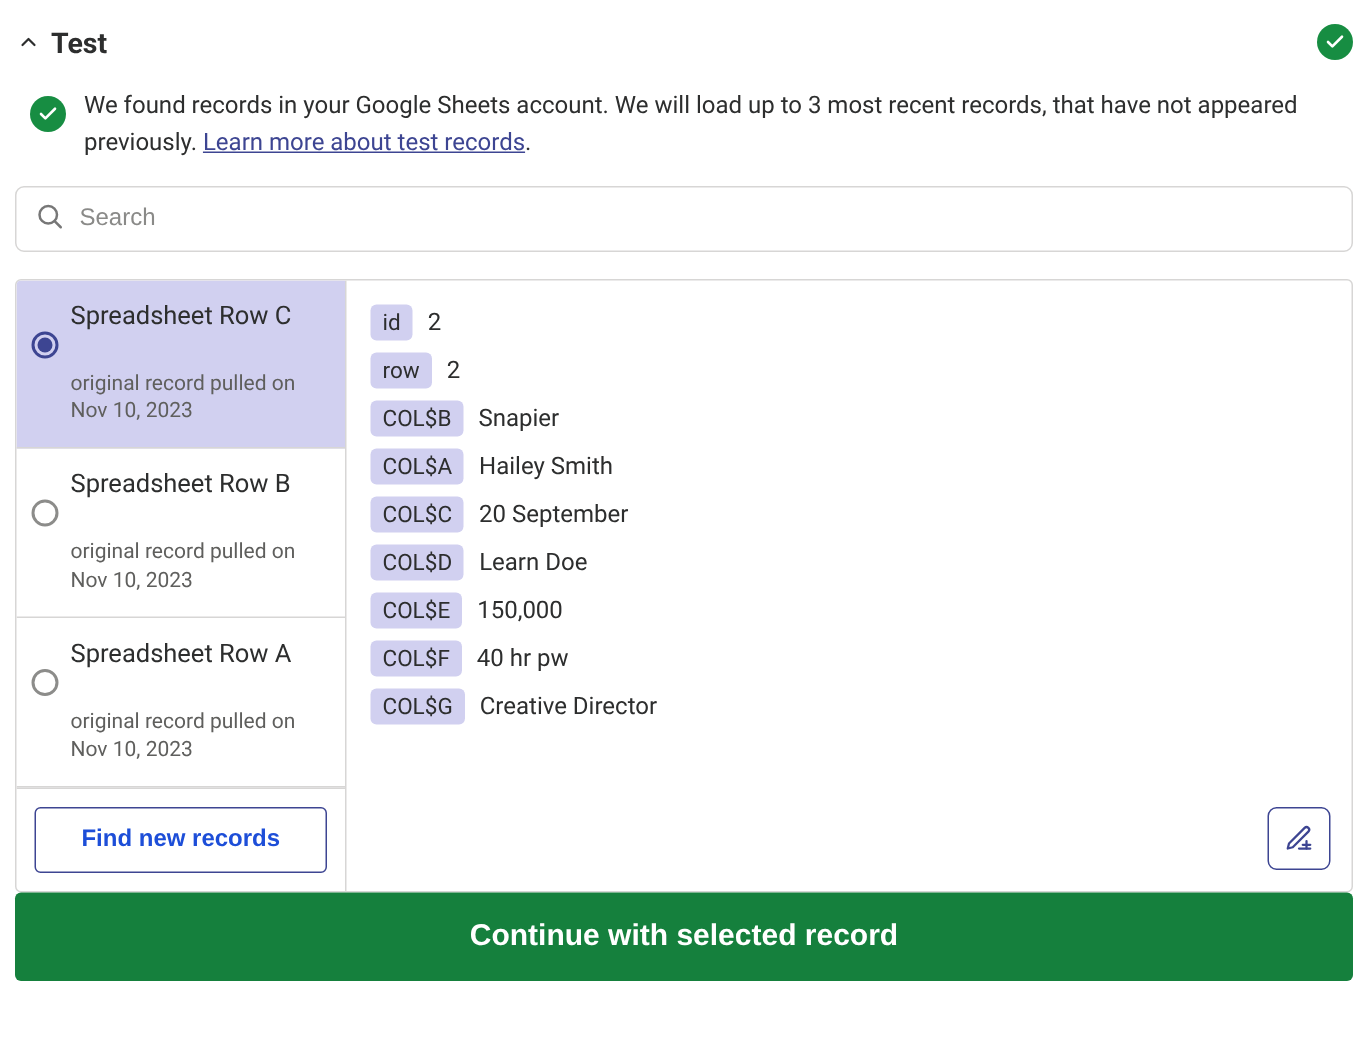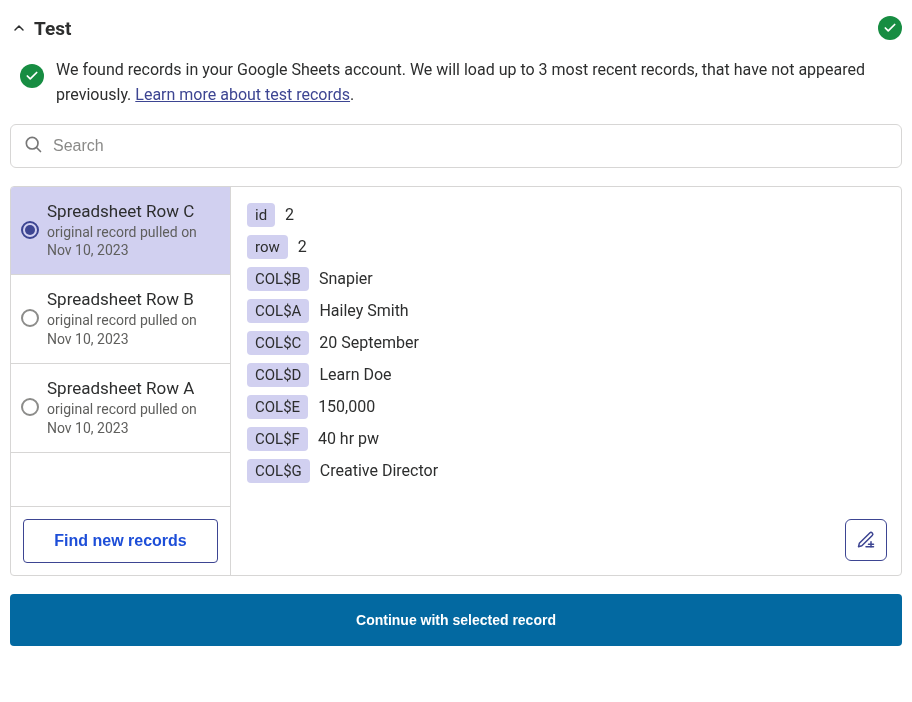--- a/index.html
+++ b/index.html
@@ -73,21 +73,21 @@
       width: 18px; height: 18px; border: 2px solid #8c8c8a; border-radius: 50%;
       flex: 0 0 18px; margin-top: 20px; position: relative;
     }
     .record-item.selected .radio { border-color: #3d4592; }
     .record-item.selected .radio::after {
       content: ""; position: absolute; top: 2px; left: 2px;
       width: 10px; height: 10px; border-radius: 50%; background: #3d4592;
     }
     .record-text { display: flex; flex-direction: column; gap: 2px; }
     .record-title { font-size: 17px; color: #2d2e2e; }
-    .record-sub { font-size: 14px; color: #5f5f5d; line-height: 1.35; }
+    .record-sub { font-size: 14px; color: #5f5f5d; line-height: 1.35; margin-top: 24px; }
     .sidebar-spacer { flex: 1; border-bottom: 1px solid #d7d6d5; }
     .find-wrap { padding: 12px; }
     .find-btn {
       border: 1px solid #3d4592; color: #1d4ed8; background: #fff;
       font-size: 16px; font-weight: 700; padding: 12px 14px;
       border-radius: 4px; cursor: pointer; width: 100%;
     }
 
     
     .detail {
@@ -104,23 +104,23 @@
       position: absolute; right: 14px; bottom: 14px;
       width: 42px; height: 42px;
       border: 1px solid #3d4592; border-radius: 6px;
       background: #fff; display: inline-flex; align-items: center; justify-content: center;
       cursor: pointer;
     }
     .edit-btn svg { width: 20px; height: 20px; stroke: #3d4592; fill: none; }
 
     
     .continue-btn {
-      margin-top: 18px; width: 100%;
-      background: #0369a1; color: #fff; border: none; border-radius: 4px;
-      font-size: 14px; font-weight: 700; padding: 18px 0;
+      width: 100%;
+      background: #15803d; color: #fff; border: none; border-radius: 4px;
+      font-size: 20px; font-weight: 700; padding: 18px 0;
       cursor: pointer;
     }
   </style>
 </head>
 <body>
 
 <div class="container">
 
   <div class="header">
     <div class="header-left">

